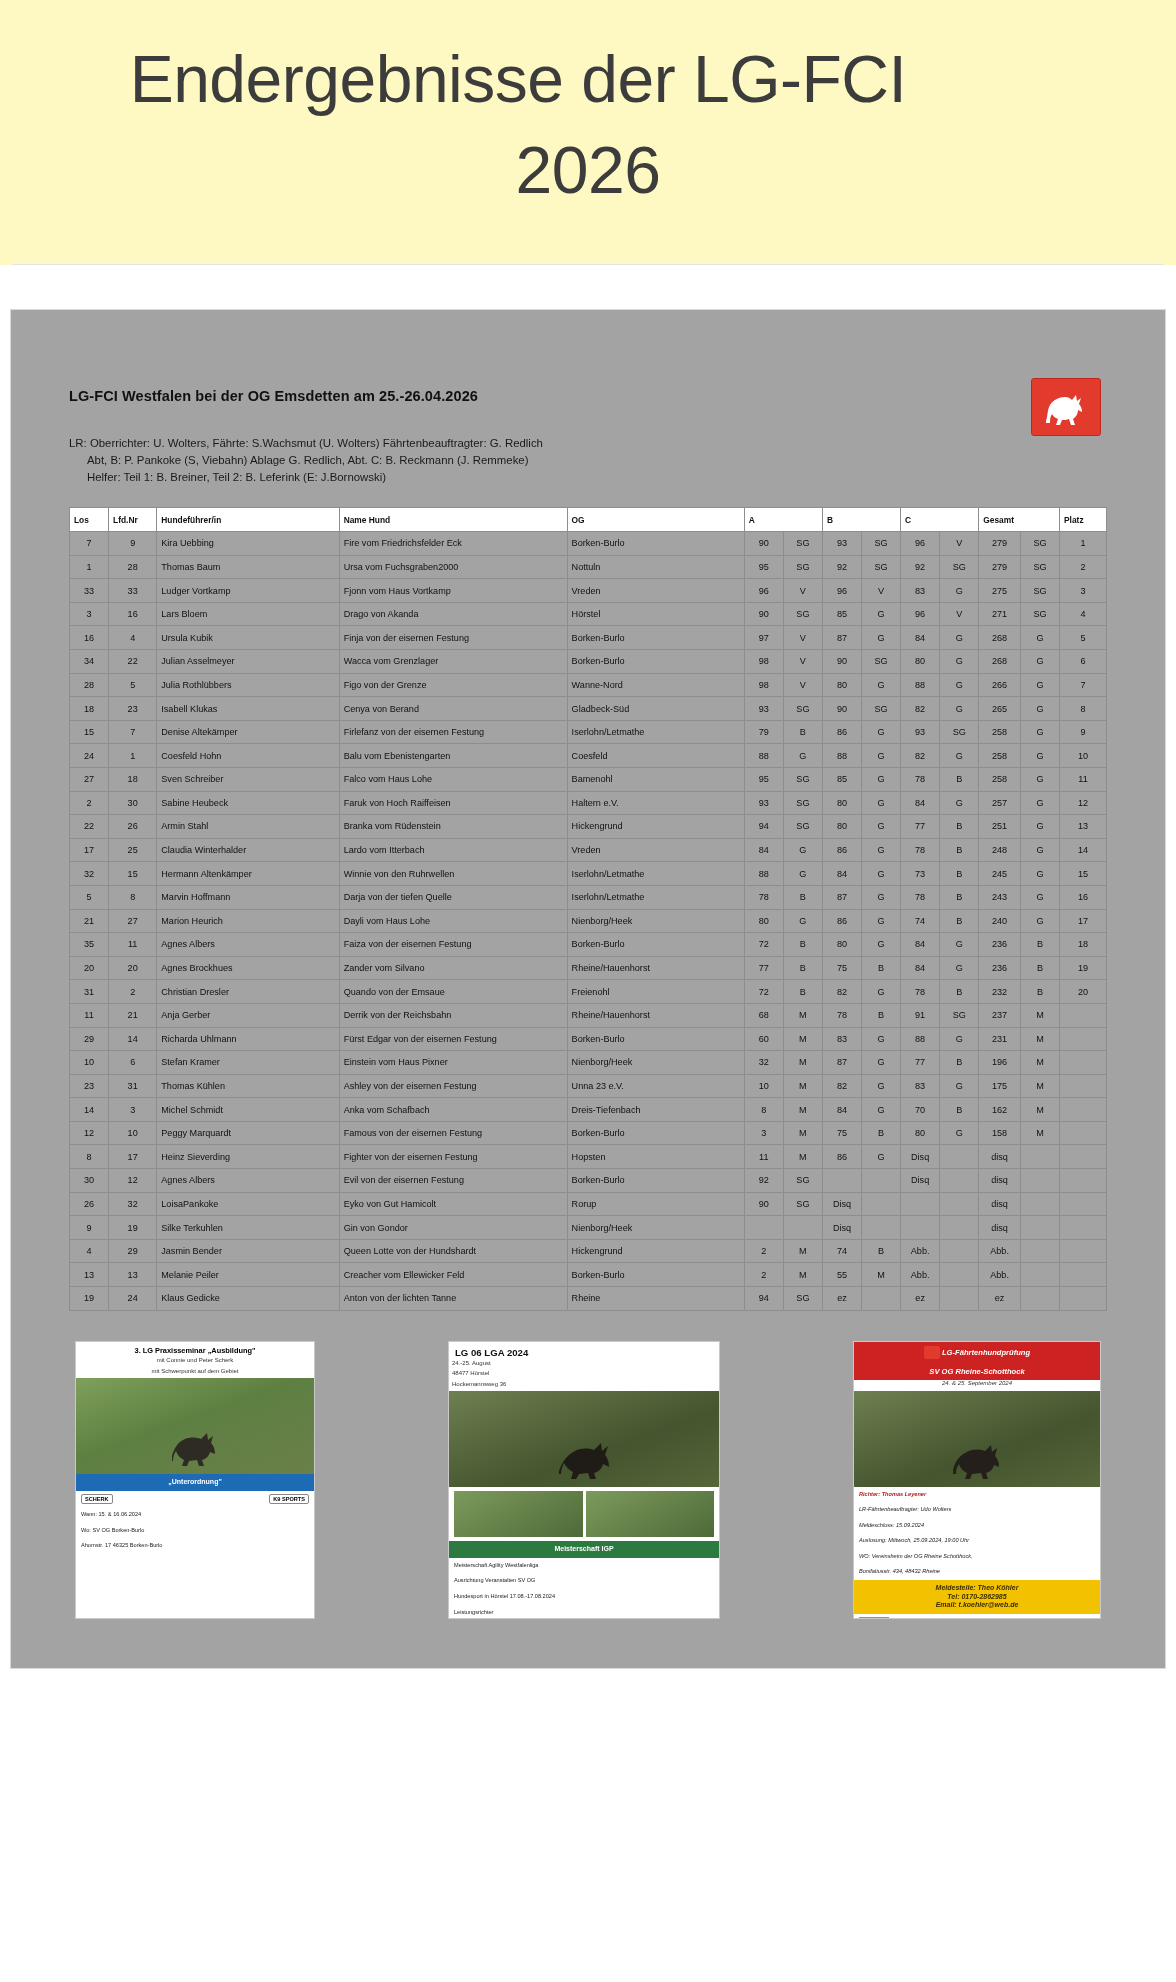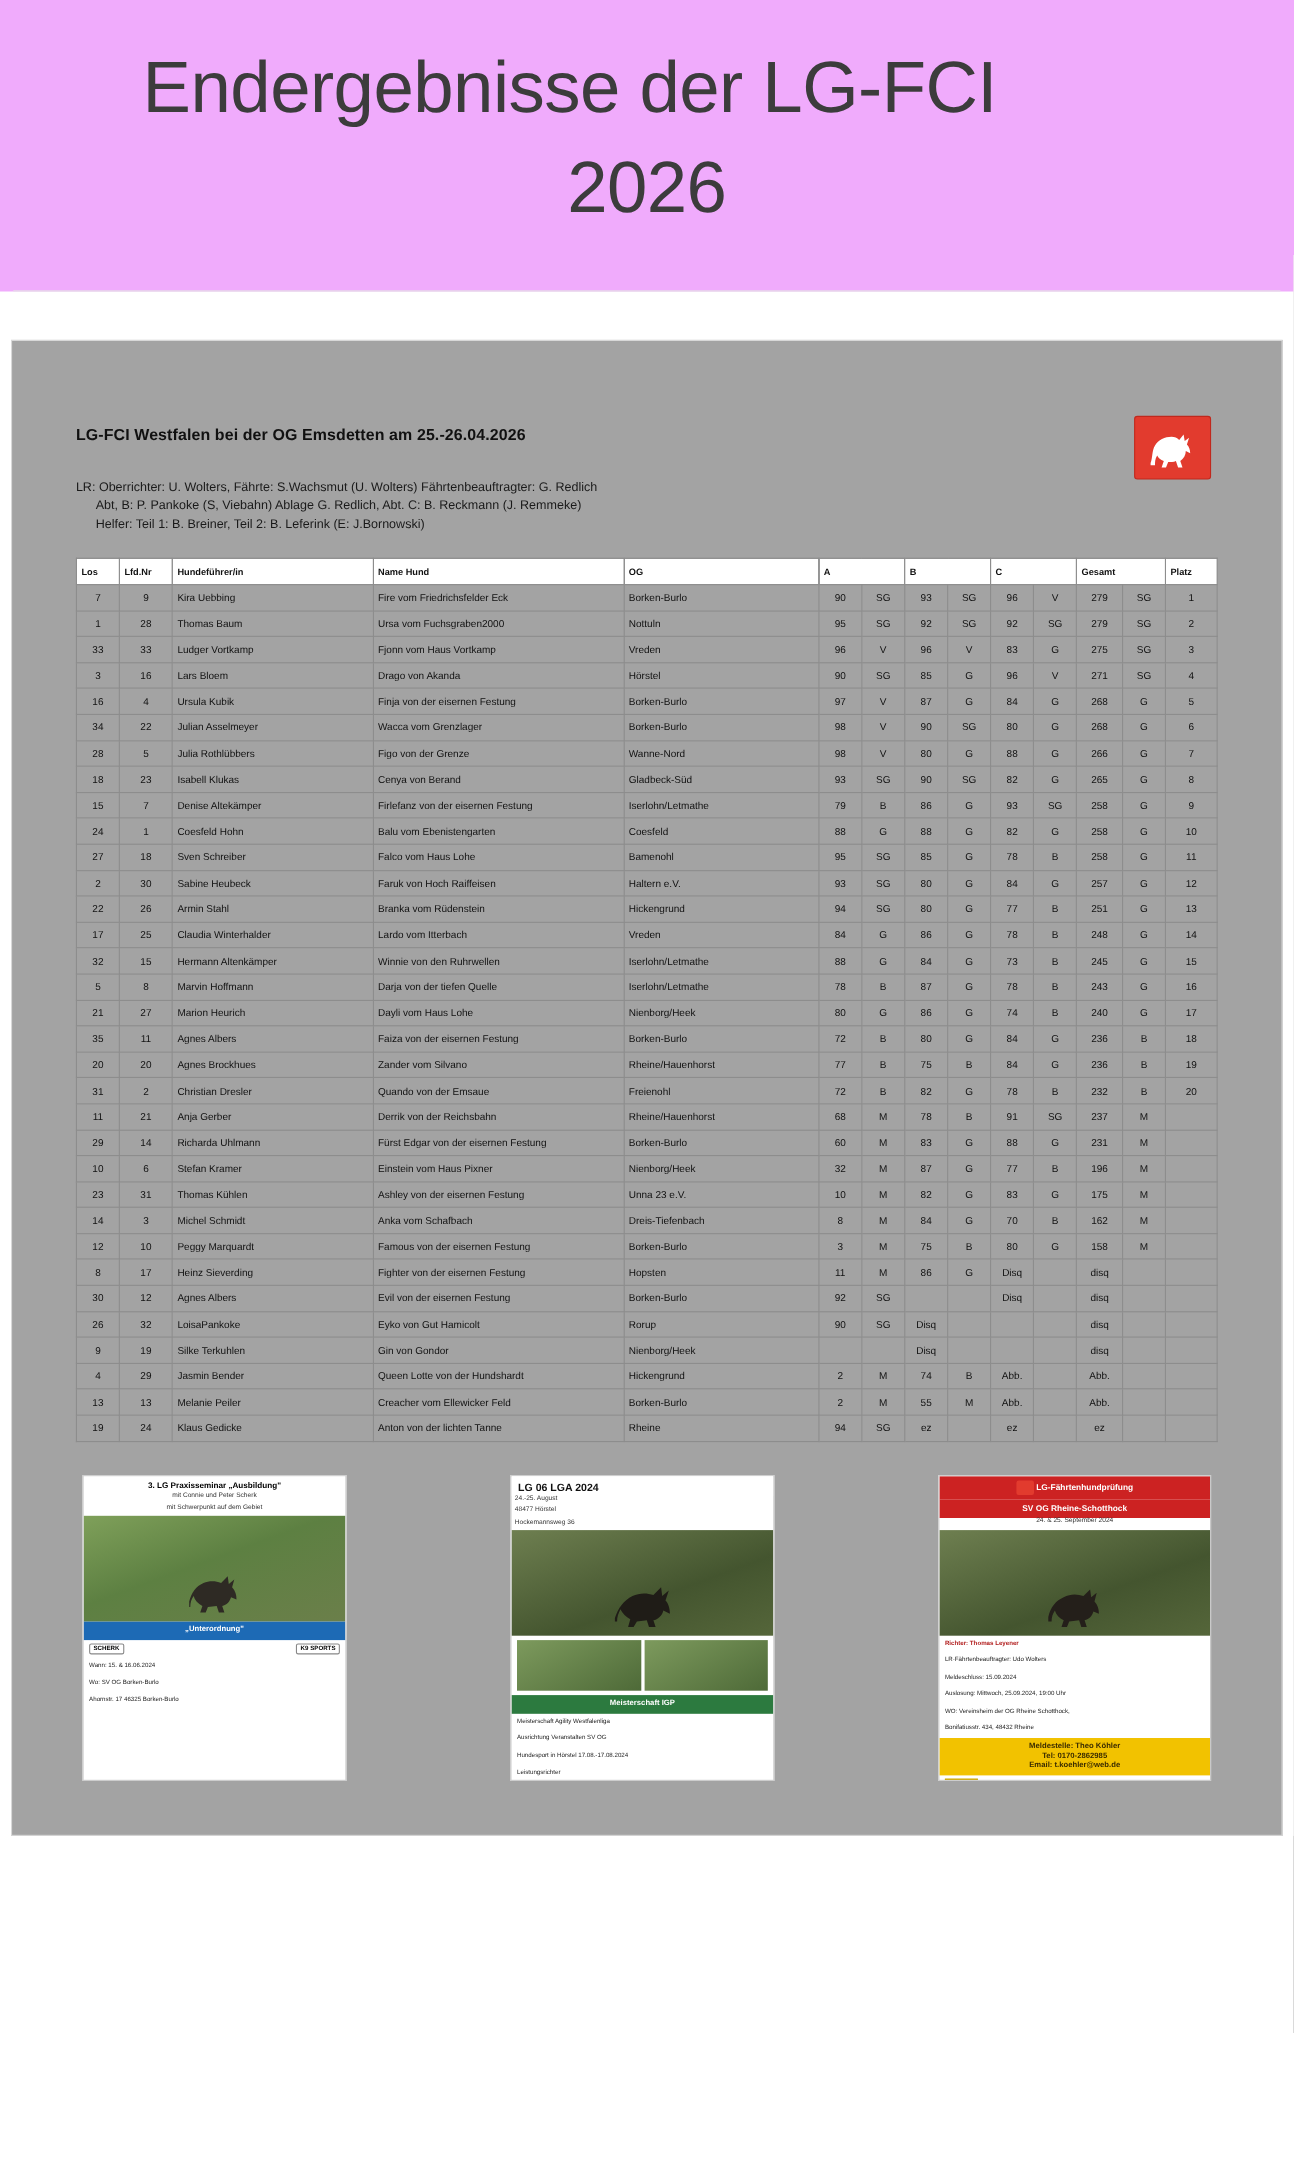--- a/index.html
+++ b/index.html
@@ -6,21 +6,21 @@
   html, body {
     width: 1176px;
     background: #ffffff;
     font-family: "Liberation Sans", sans-serif;
   }
   body { overflow-x: hidden; }
 
   
   .page-head {
     padding: 34px 0 0 0;
-    background: #f0abfc;
+    background: #fef9c3;
   }
   .page-title {
     font-size: 66px;
     line-height: 1.38;
     font-weight: 400;
     color: #3c3c3c;
     text-align: center;
     letter-spacing: -0.5px;
     white-space: nowrap;
   }
@@ -126,22 +126,22 @@
     gap: 20px;
     padding: 0 6px;
   }
   .poster {
     border: 1px solid #c9c9c9;
     background: #fff;
     overflow: hidden;
     position: relative;
   }
   .poster-1 { width: 240px; height: 278px; }
-  .poster-2 { width: 240px; height: 278px; }
-  .poster-3 { width: 248px; height: 278px; }
+  .poster-2 { width: 272px; height: 278px; }
+  .poster-3 { width: 248px; height: 278px; font-style: italic; }
 
   .p-title {
     font-size: 7.4px;
     font-weight: bold;
     text-align: center;
     padding: 4px 3px 2px;
     line-height: 1.3;
   }
   .p-sub {
     font-size: 6px;

